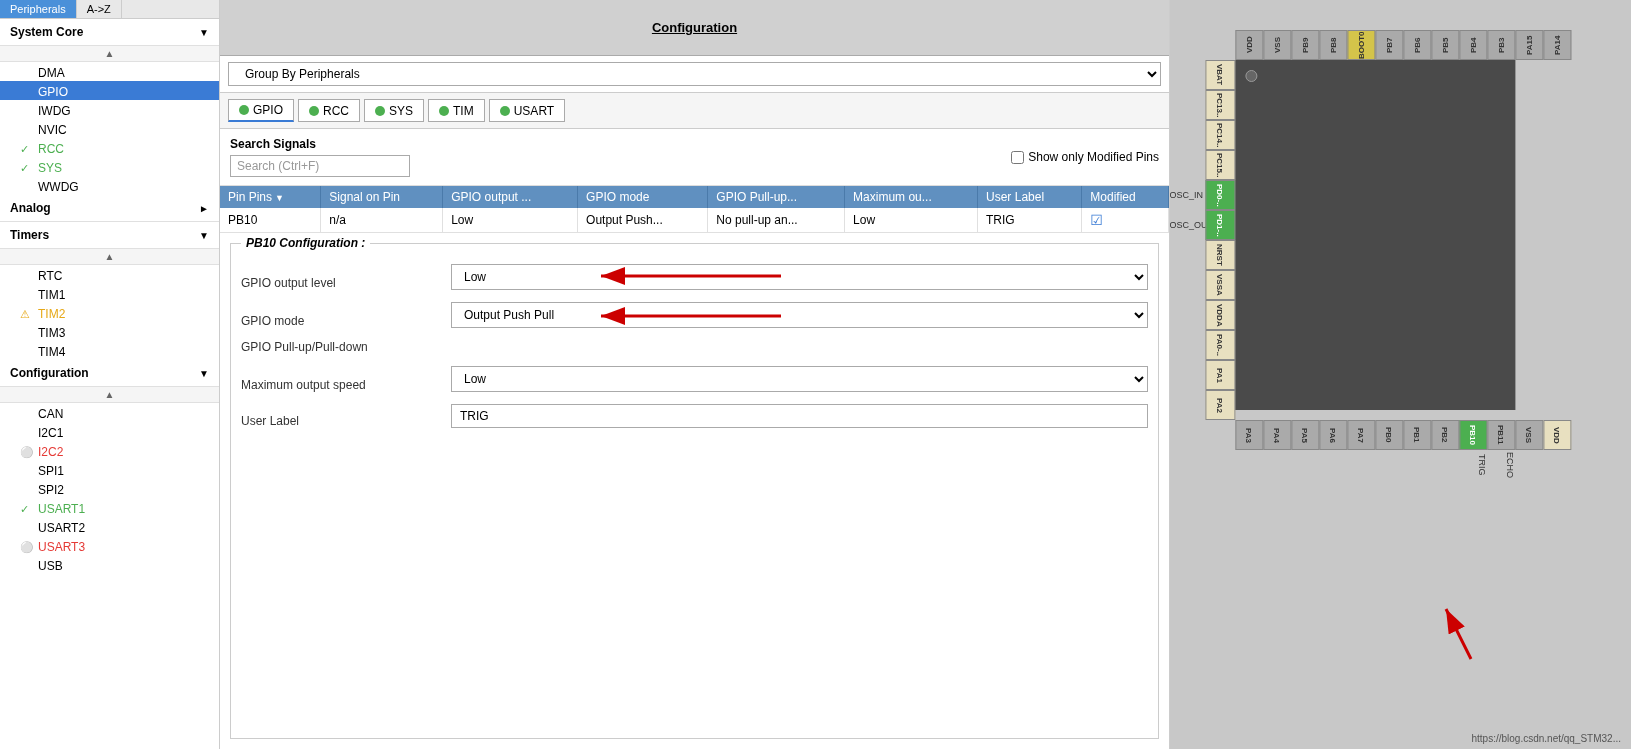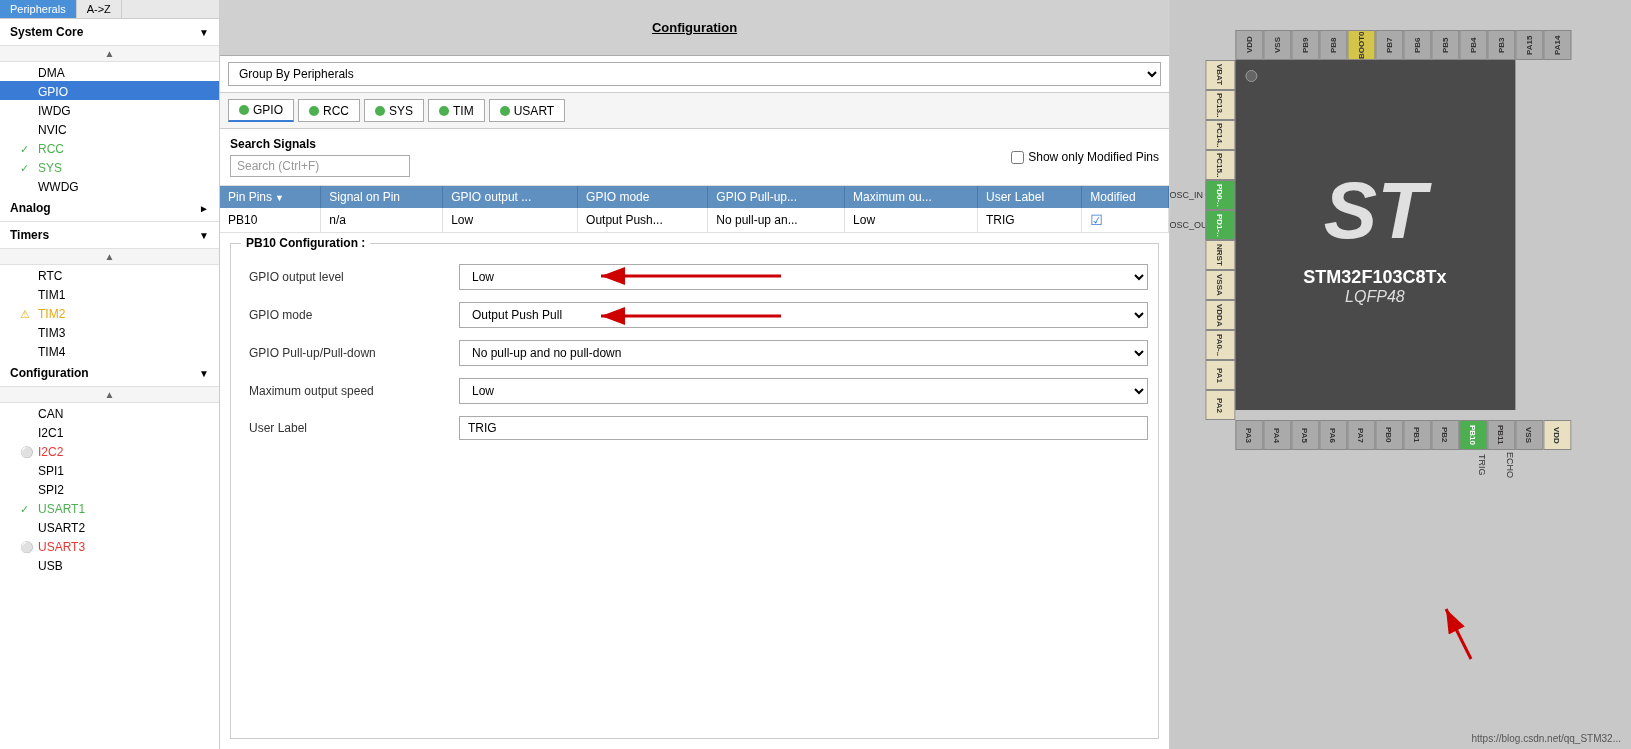--- a/index.html
+++ b/index.html
@@ -20,21 +20,21 @@
     .sidebar-item.active { background: #3a7bd5; color: #fff; }
     .sidebar-item.warning { color: #e6a817; }
     .sidebar-item.success { color: #4caf50; }
     .sidebar-item.error { color: #e53935; }
     .sidebar-item .status-icon { font-size: 11px; width: 14px; }
 
     
     .main-content { width: 950px; display: flex; flex-direction: column; background: #fff; border-right: 1px solid #ccc; }
     .config-header { background: #d0d0d0; text-align: center; padding: 20px; font-weight: bold; font-size: 13px; border-bottom: 1px solid #aaa; text-decoration: underline; }
     .config-toolbar { display: flex; align-items: center; padding: 6px 8px; border-bottom: 1px solid #ccc; gap: 6px; }
-    .group-select { flex: 1; padding: 3px 6px; border: 1px solid #aaa; font-size: 12px; background: #fff; }
+    .group-select { flex: 1; padding: 3px 12px; border: 1px solid #aaa; font-size: 12px; background: #fff; }
 
     .peripheral-tabs { display: flex; gap: 4px; padding: 6px 8px; border-bottom: 1px solid #ccc; background: #f5f5f5; }
     .peripheral-tab { display: flex; align-items: center; gap: 4px; padding: 3px 10px; border: 1px solid #aaa; background: #fff; cursor: pointer; font-size: 12px; }
     .peripheral-tab .dot { width: 10px; height: 10px; border-radius: 50%; display: inline-block; }
     .peripheral-tab.active { border-bottom: 2px solid #3a7bd5; }
 
     .search-section { padding: 8px 10px; border-bottom: 1px solid #ddd; display: flex; align-items: center; justify-content: space-between; }
     .search-label { font-weight: bold; font-size: 12px; display: block; margin-bottom: 4px; }
     .search-input { border: 1px solid #aaa; padding: 3px 6px; width: 180px; color: #999; font-size: 12px; }
     .show-modified { display: flex; align-items: center; gap: 4px; font-size: 12px; }
@@ -42,22 +42,22 @@
 
     .signal-table { width: 100%; border-collapse: collapse; }
     .signal-table th { background: #6090c0; color: #fff; padding: 4px 8px; text-align: left; font-size: 11px; border-right: 1px solid #4a7aaa; font-weight: normal; cursor: pointer; }
     .signal-table th .sort-arrow { font-size: 9px; }
     .signal-table td { padding: 4px 8px; border-bottom: 1px solid #e0e0e0; border-right: 1px solid #e0e0e0; font-size: 12px; }
     .signal-table tr:nth-child(even) td { background: #f7f7f7; }
     .signal-table .modified-check { color: #3a7bd5; font-size: 14px; }
     .table-wrapper { overflow-y: auto; flex: 0 0 auto; }
 
     .pin-config-section { border: 1px solid #ccc; margin: 10px; padding: 10px; position: relative; flex: 1; }
-    .pin-config-legend { position: absolute; top: -8px; left: 10px; background: #fff; padding: 0 5px; font-size: 12px; font-weight: bold; }
-    .config-row { display: flex; align-items: center; margin-bottom: 12px; gap: 10px; margin-left: 8px; }
+    .pin-config-legend { position: absolute; top: -8px; left: 10px; background: #fff; padding: 0 5px; font-size: 12px; font-weight: bold; font-style: italic; }
+    .config-row { display: flex; align-items: flex-end; margin-bottom: 12px; gap: 10px; }
     .config-row label { width: 200px; font-size: 12px; color: #333; }
     .config-row select { flex: 1; padding: 4px 8px; border: 1px solid #aaa; font-size: 12px; background: #fff; }
     .config-row input[type="text"] { flex: 1; padding: 4px 8px; border: 1px solid #aaa; font-size: 12px; }
 
     
     .chip-view { flex: 1; background: #c8c8c8; position: relative; overflow: hidden; }
 
     
     .chip-body { width: 280px; height: 350px; background: #4a4a4a; position: relative; display: flex; align-items: center; justify-content: center; }
     .chip-brand { color: #fff; text-align: center; }
@@ -271,23 +271,20 @@
         </select>
       </div>
       <div class="config-row">
         <label>GPIO mode</label>
         <select>
           <option>Output Push Pull</option>
         </select>
       </div>
       <div class="config-row">
         <label>GPIO Pull-up/Pull-down</label>
-        <select>
-          <option>No pull-up and no pull-down</option>
-        </select>
       </div>
       <div class="config-row">
         <label>Maximum output speed</label>
         <select>
           <option>Low</option>
         </select>
       </div>
       <div class="config-row">
         <label>User Label</label>
         <input type="text" value="TRIG" style="">
@@ -376,25 +373,20 @@
           </div>
           <div style="display:flex; align-items:center; height:30px;">
             <span style="font-size:9px;text-align:right;width:60px;padding-right:4px;"></span>
             <div class="pin-box light" style="width:30px;height:30px;font-size:8px;">PA2</div>
           </div>
         </div>
 
         <div class="chip-body">
 
           <div style="position:absolute;top:10px;left:10px;width:12px;height:12px;border-radius:50%;background:#666;border:1px solid #999;"></div>
-          <div class="chip-brand">
-            <div class="st-logo" style="font-size:80px;font-weight:900;color:#e0e0e0;font-style:italic;font-family:Arial Black,Arial;">ST</div>
-            <div class="chip-name">STM32F103C8Tx</div>
-            <div class="chip-package">LQFP48</div>
-          </div>
         </div>
       </div>
 
       <div style="display:flex; margin-left:90px; margin-top:0;">
         <div class="pin-box gray" style="writing-mode:vertical-rl;text-orientation:mixed;font-size:8px;width:28px;height:30px;">PA3</div>
         <div class="pin-box gray" style="writing-mode:vertical-rl;text-orientation:mixed;font-size:8px;width:28px;height:30px;">PA4</div>
         <div class="pin-box gray" style="writing-mode:vertical-rl;text-orientation:mixed;font-size:8px;width:28px;height:30px;">PA5</div>
         <div class="pin-box gray" style="writing-mode:vertical-rl;text-orientation:mixed;font-size:8px;width:28px;height:30px;">PA6</div>
         <div class="pin-box gray" style="writing-mode:vertical-rl;text-orientation:mixed;font-size:8px;width:28px;height:30px;">PA7</div>
         <div class="pin-box gray" style="writing-mode:vertical-rl;text-orientation:mixed;font-size:8px;width:28px;height:30px;">PB0</div>

